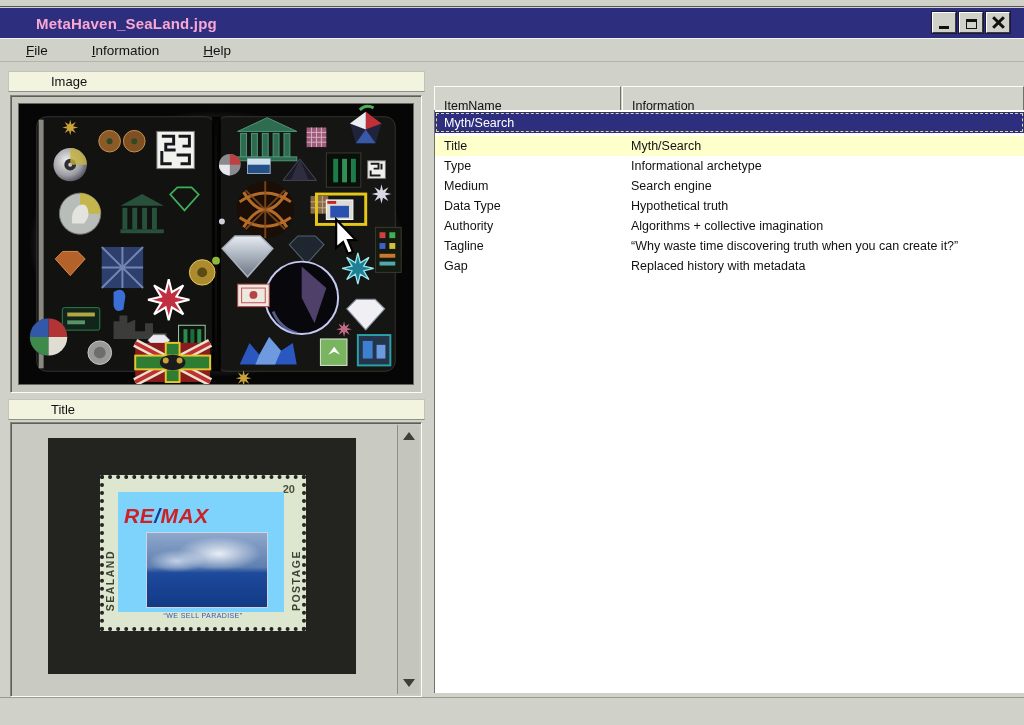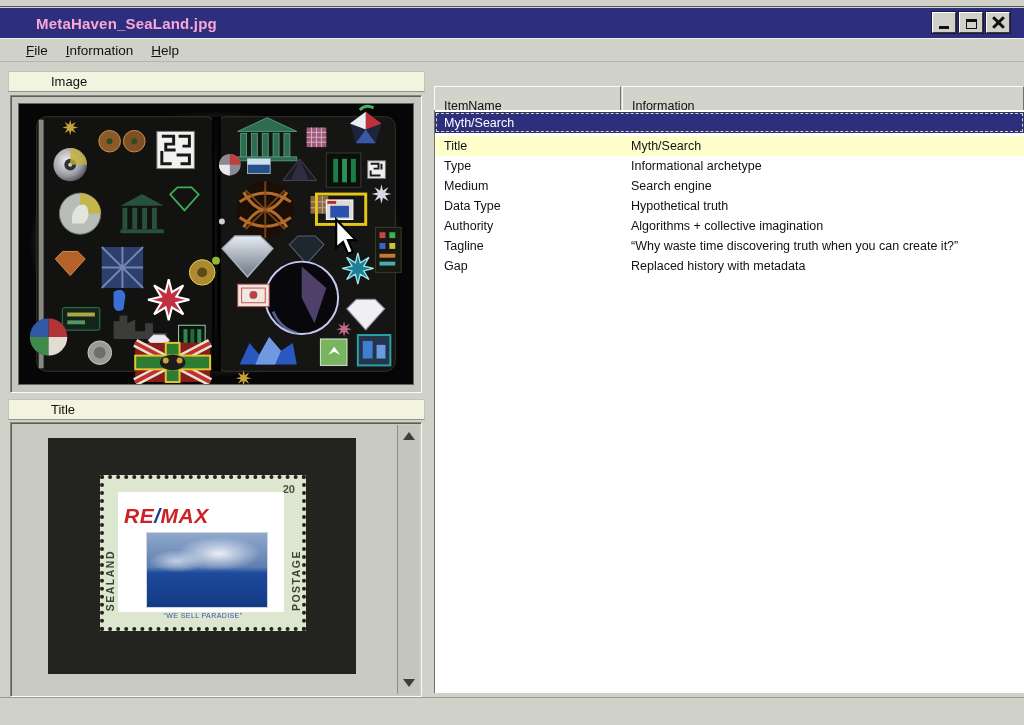--- a/index.html
+++ b/index.html
@@ -24,21 +24,21 @@
                margin-bottom:3px; }
   .glyph-close { position:relative; width:13px; height:11px; margin-bottom:4px; }
   .glyph-close::before,.glyph-close::after { content:""; position:absolute; left:-1px; top:4px;
                width:15px; height:3px; background:#111; }
   .glyph-close::before { transform:rotate(45deg); }
   .glyph-close::after  { transform:rotate(-45deg); }
 
   .menubar { position:absolute; left:0; top:38px; width:1024px; height:24px;
              background:#d0d1c9; border-top:1px solid #f2f3ea;
              border-bottom:1px solid #b3b4ab; display:flex; align-items:center;
-             padding-left:26px; gap:18px; }
+             padding-left:26px; gap:44px; }
   .menu-item { display:inline-block; font-size:13.5px; color:#111; }
   .menu-item::first-letter { text-decoration:underline; }
 
   
   .panel-label { position:absolute; left:8px; width:417px; height:21px;
                  background:#f3f4df; border:1px solid #c3c4b6; border-bottom-color:#90918a;
                  display:flex; align-items:center; padding-left:42px; font-size:13px; color:#111; }
   .label-image { top:71px; }
   .label-zoom  { top:399px; }
 
@@ -50,21 +50,21 @@
                 border:1px solid #65665e; overflow:hidden; }
   .photo-area svg { position:absolute; inset:0; width:100%; height:100%; }
 
   .zoom-panel { position:absolute; left:10px; top:422px; width:412px; height:275px;
                 background:#c9cac2; }
   .stamp-mat { position:absolute; left:37px; top:15px; width:308px; height:236px;
                background:#23231f; }
   .stamp { position:absolute; left:52px; top:37px; width:206px; height:156px;
            background:#dde6cf; border:4px dotted #23231f; }
   .stamp-white { position:absolute; left:14px; top:13px; right:18px; bottom:15px;
-                 background:#ffffff; }
+                 background:#7dd3fc; }
   .remax { position:absolute; left:6px; top:12px; font-size:21px; font-weight:bold;
            font-style:italic; letter-spacing:.5px; color:#cc2127; white-space:nowrap; }
   .remax .slash { color:#1b3d91; }
   .denom { position:absolute; right:7px; top:4px; font-size:11px; font-weight:bold;
            color:#4a4f3c; }
   .vtext { position:absolute; bottom:16px; writing-mode:vertical-rl;
            transform:rotate(180deg); font-size:10.5px; font-weight:bold; color:#3c4136;
            letter-spacing:1.5px; }
   .vtext.left  { left:0px; }
   .vtext.right { right:0px; }

